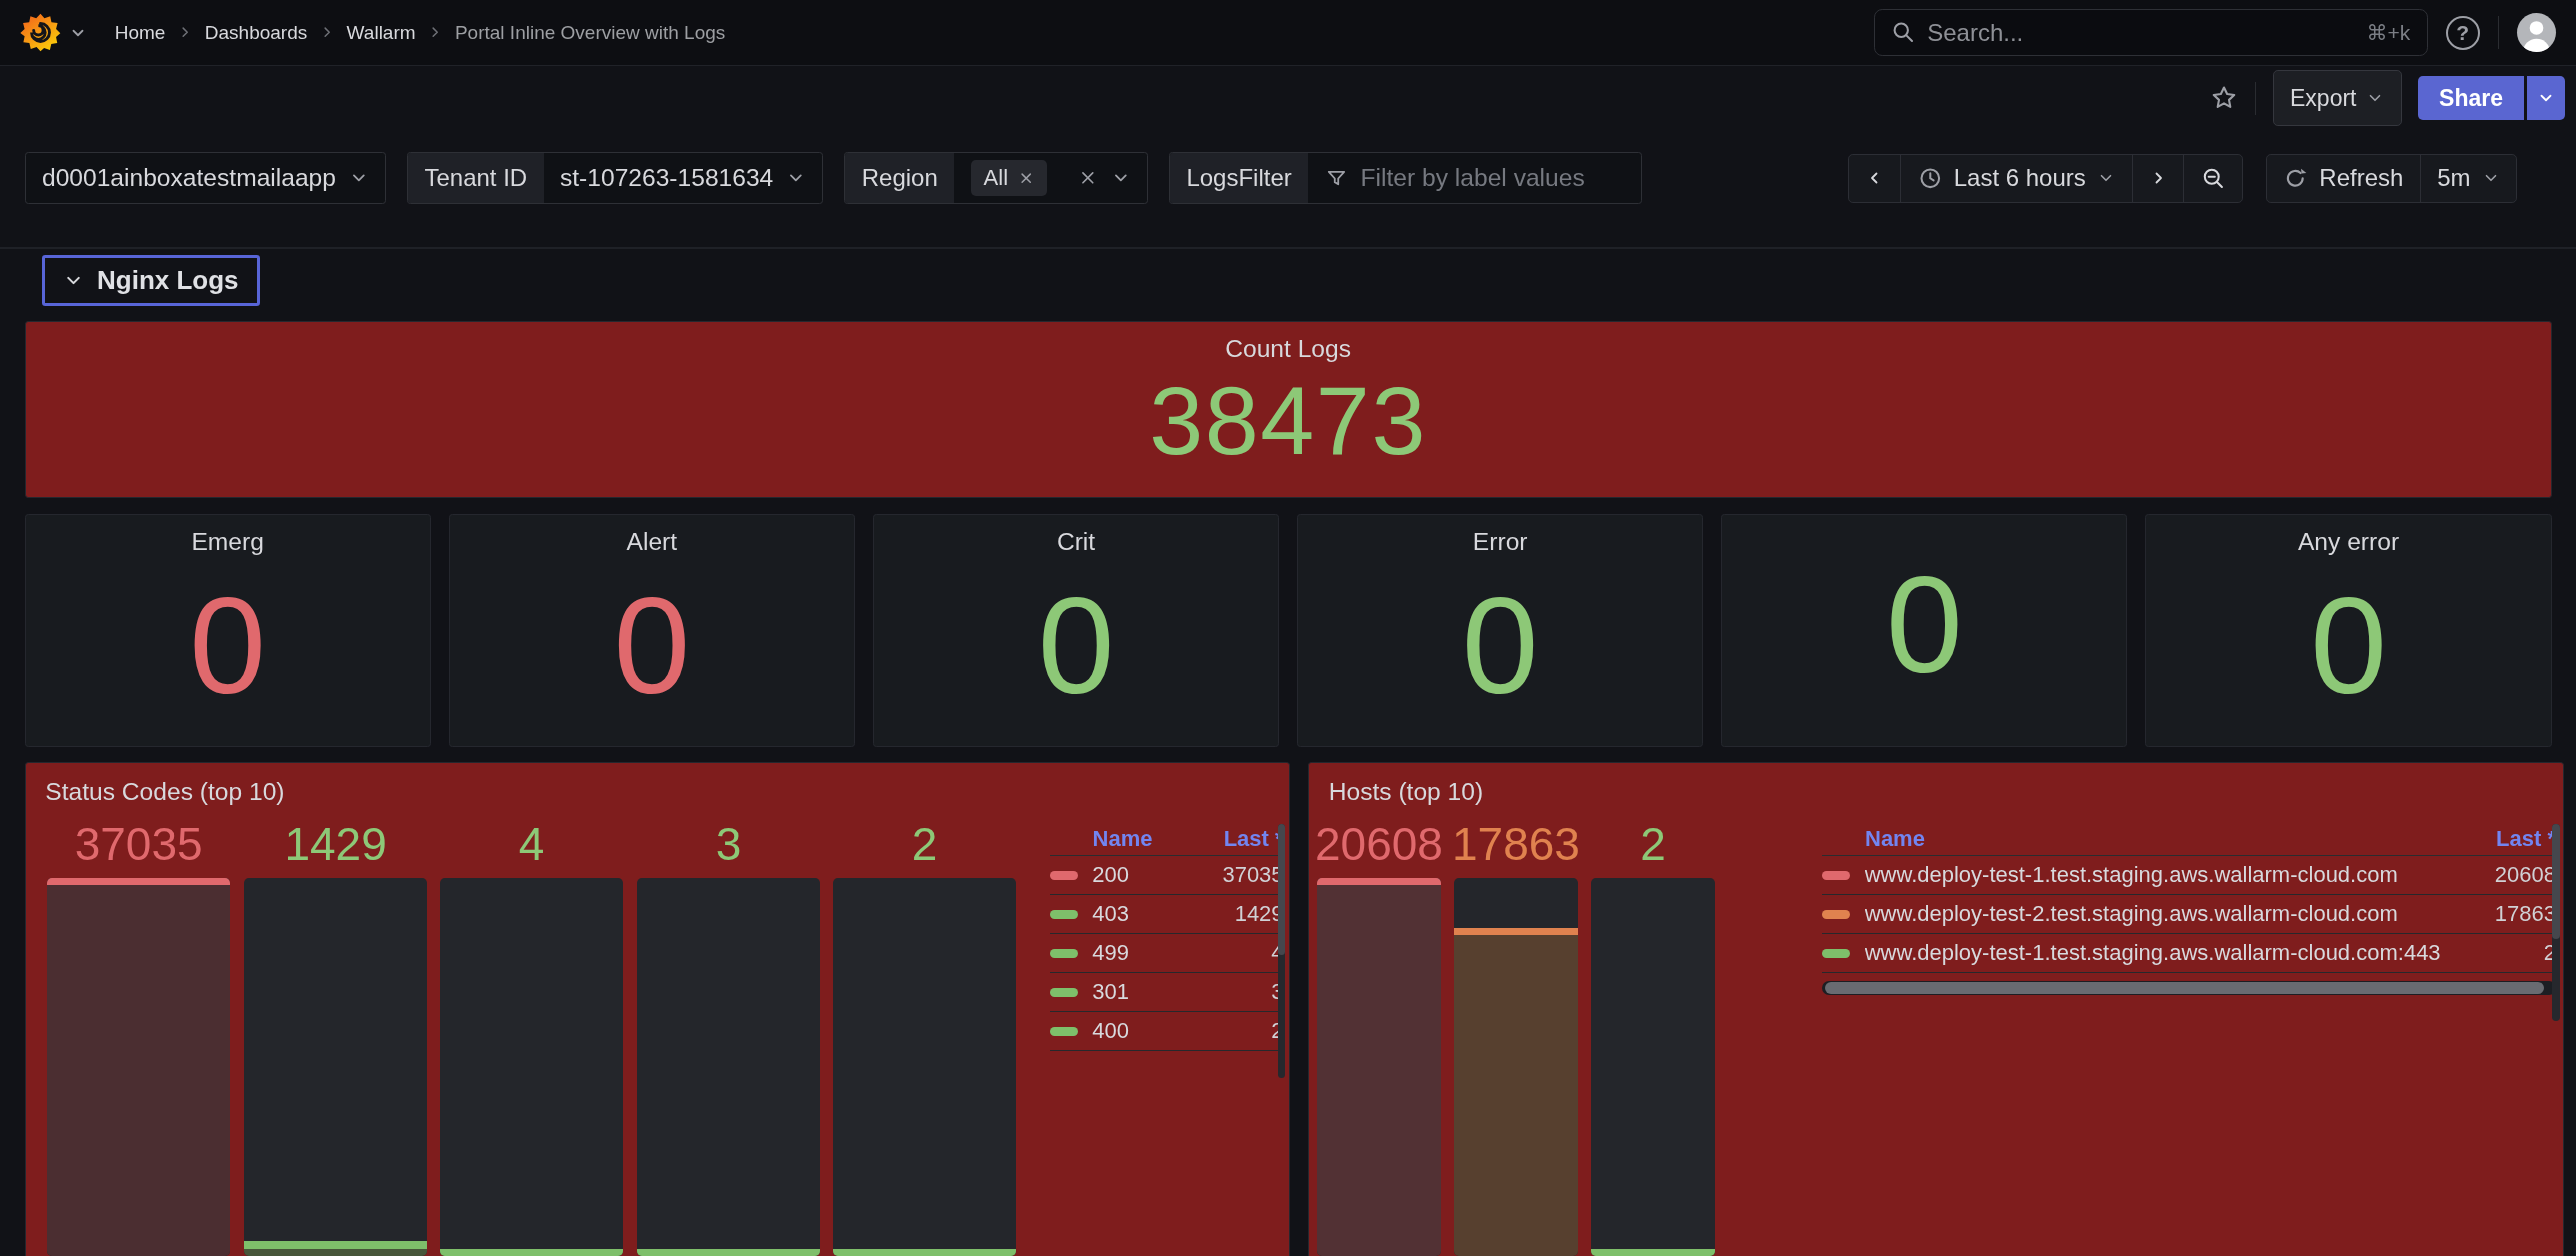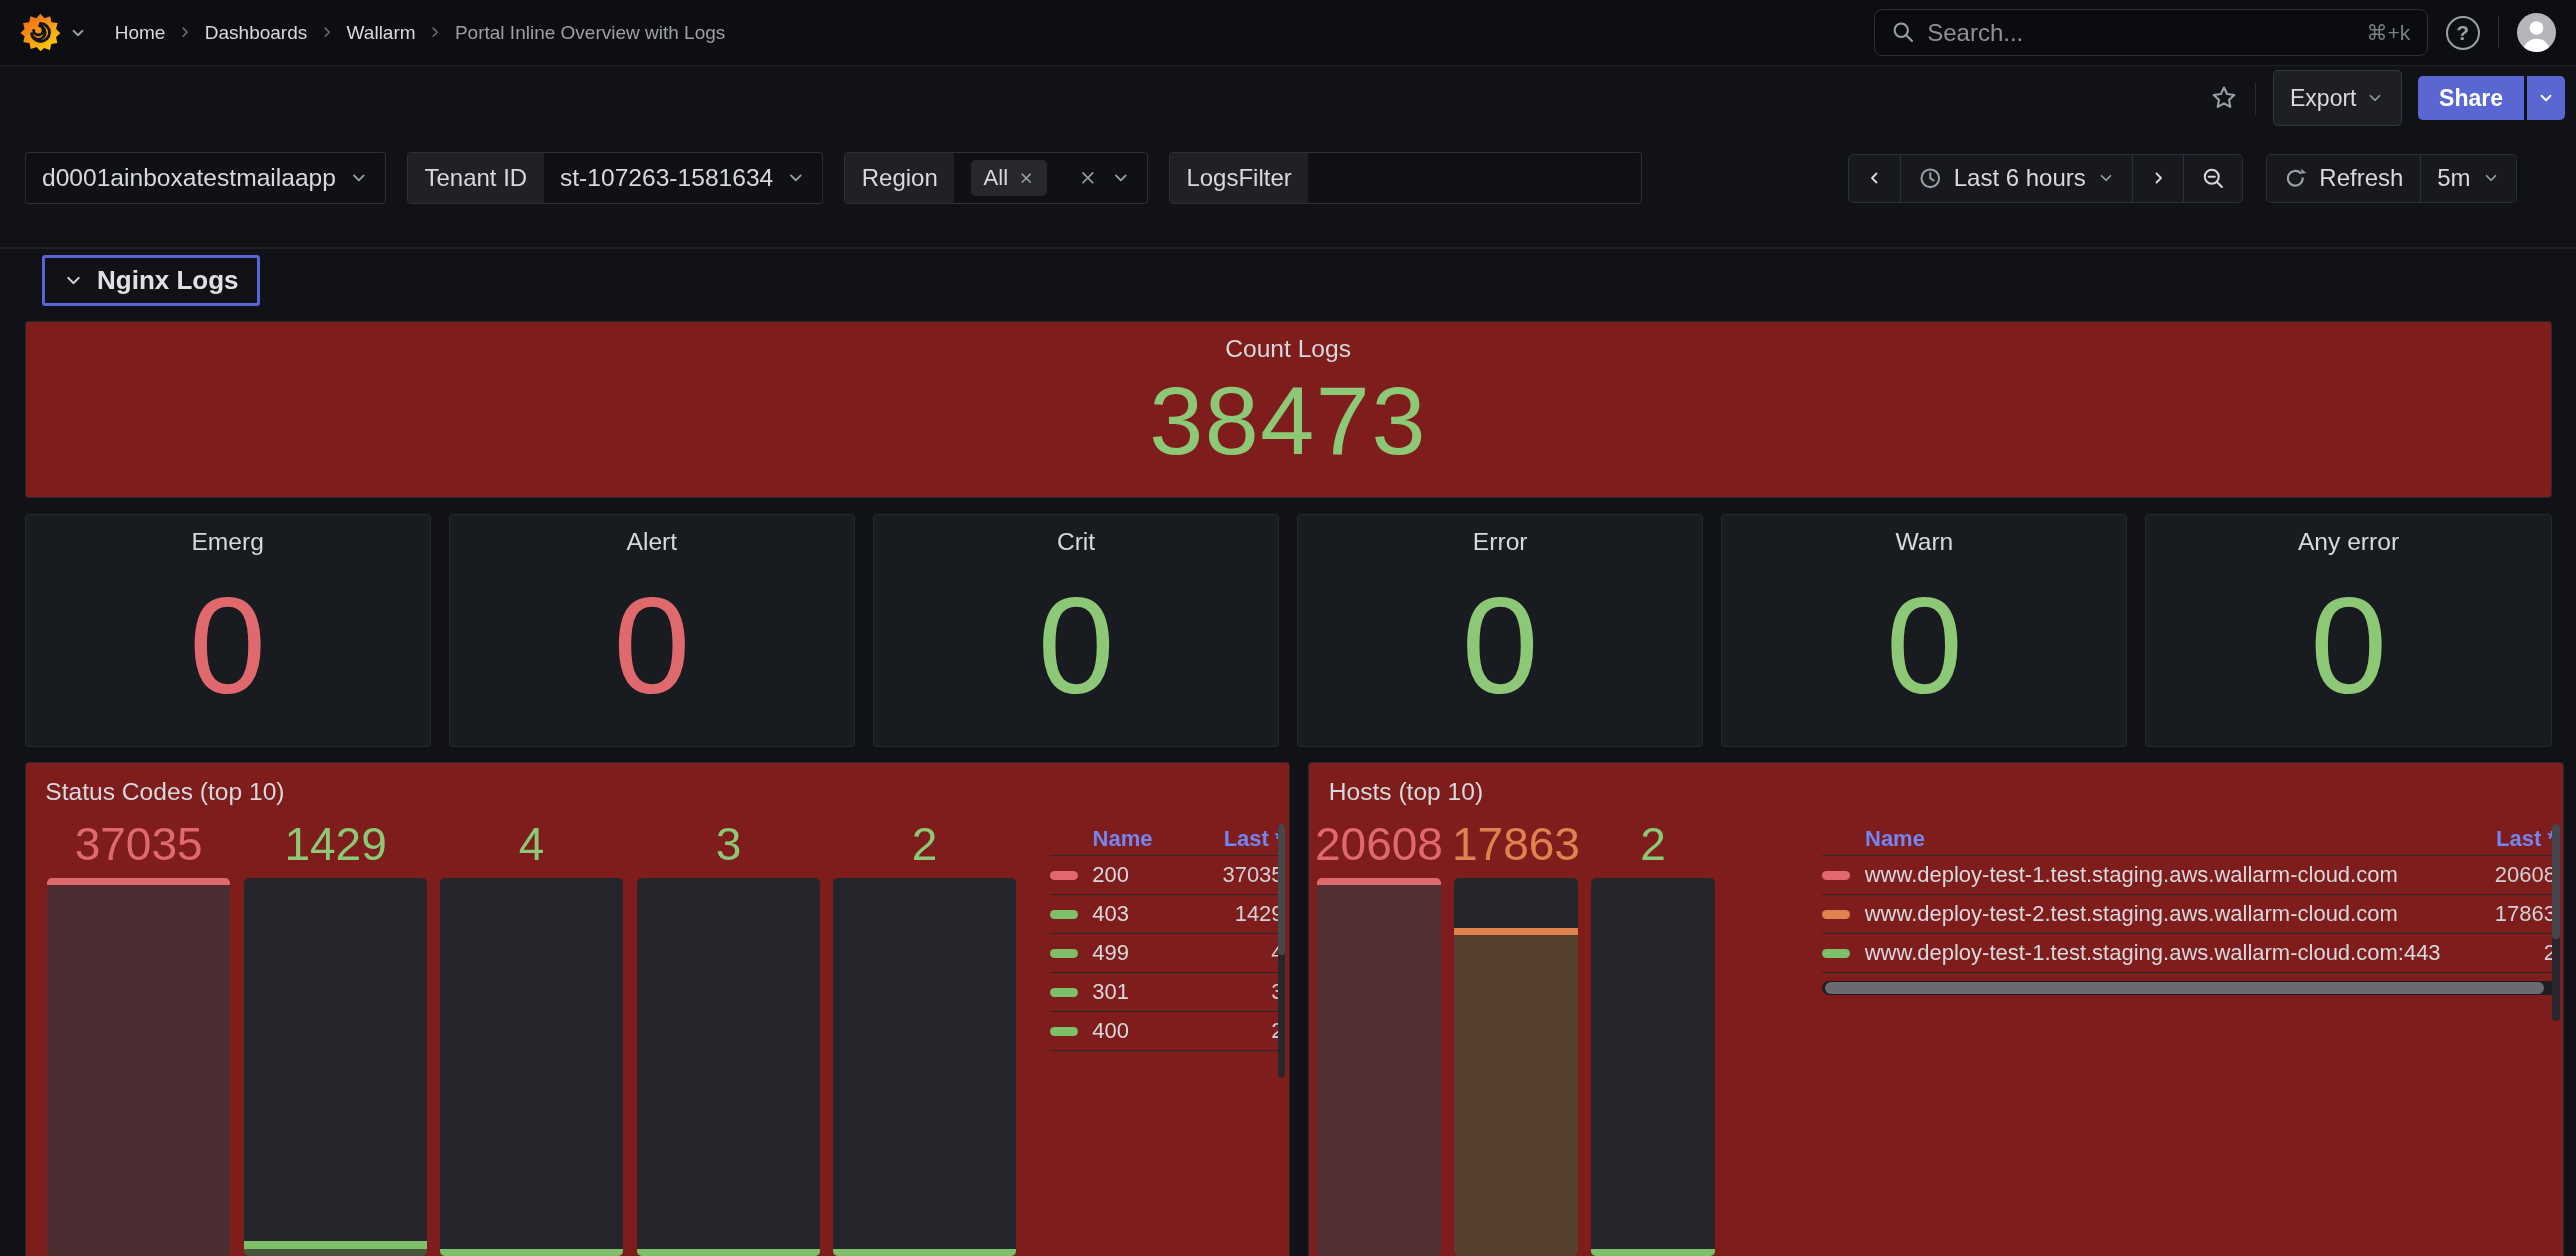--- a/index.html
+++ b/index.html
@@ -257,20 +257,28 @@
           </span>
           <span class="icon">
             <svg width="19.7" height="19.7" viewBox="0 0 24 24">
                 <path d="M6 9l6 6 6-6" fill="none" stroke="currentColor" stroke-width="2.2" stroke-linecap="round" stroke-linejoin="round"></path>
               </svg>
           </span>
         </div>
       </div>
       <div class="ctl" style="min-width:473px;">
         <div class="ctl-label">LogsFilter</div>
+        <div class="ctl-value">
+          <span class="icon">
+            <svg width="23" height="23" viewBox="0 0 24 24">
+                <path d="M4 5h16l-6.2 7v6l-3.6-2.2V12z" fill="none" stroke="currentColor" stroke-width="1.9" stroke-linejoin="round"></path>
+              </svg>
+          </span>
+          <span class="ph">Filter by label values</span>
+        </div>
       </div>
     </div>
 
     <div class="time-right" style="margin-right:34px;">
       <div class="btn-group">
         <span class="bg-seg">
           <svg width="18" height="18" viewBox="0 0 24 24">
               <path d="M14 6l-6 6 6 6" fill="none" stroke="#d8d9dd" stroke-width="2.4" stroke-linecap="round" stroke-linejoin="round"></path>
             </svg>
         </span>
@@ -349,21 +357,20 @@
       </div>
       <div class="stat-panel">
         <div class="panel-title-center">Crit</div>
         <div class="stat-value" style="color: rgb(141, 200, 119);">0</div>
       </div>
       <div class="stat-panel">
         <div class="panel-title-center">Error</div>
         <div class="stat-value" style="color: rgb(141, 200, 119);">0</div>
       </div>
       <div class="stat-panel">
-        <div class="panel-title-center">Warn</div>
         <div class="stat-value" style="color: rgb(141, 200, 119);">0</div>
       </div>
       <div class="stat-panel">
         <div class="panel-title-center">Any error</div>
         <div class="stat-value" style="color: rgb(141, 200, 119);">0</div>
       </div>
     </div>
 
   <div class="panel status-panel">
     <div class="panel-title-left">Status Codes (top 10)</div>

